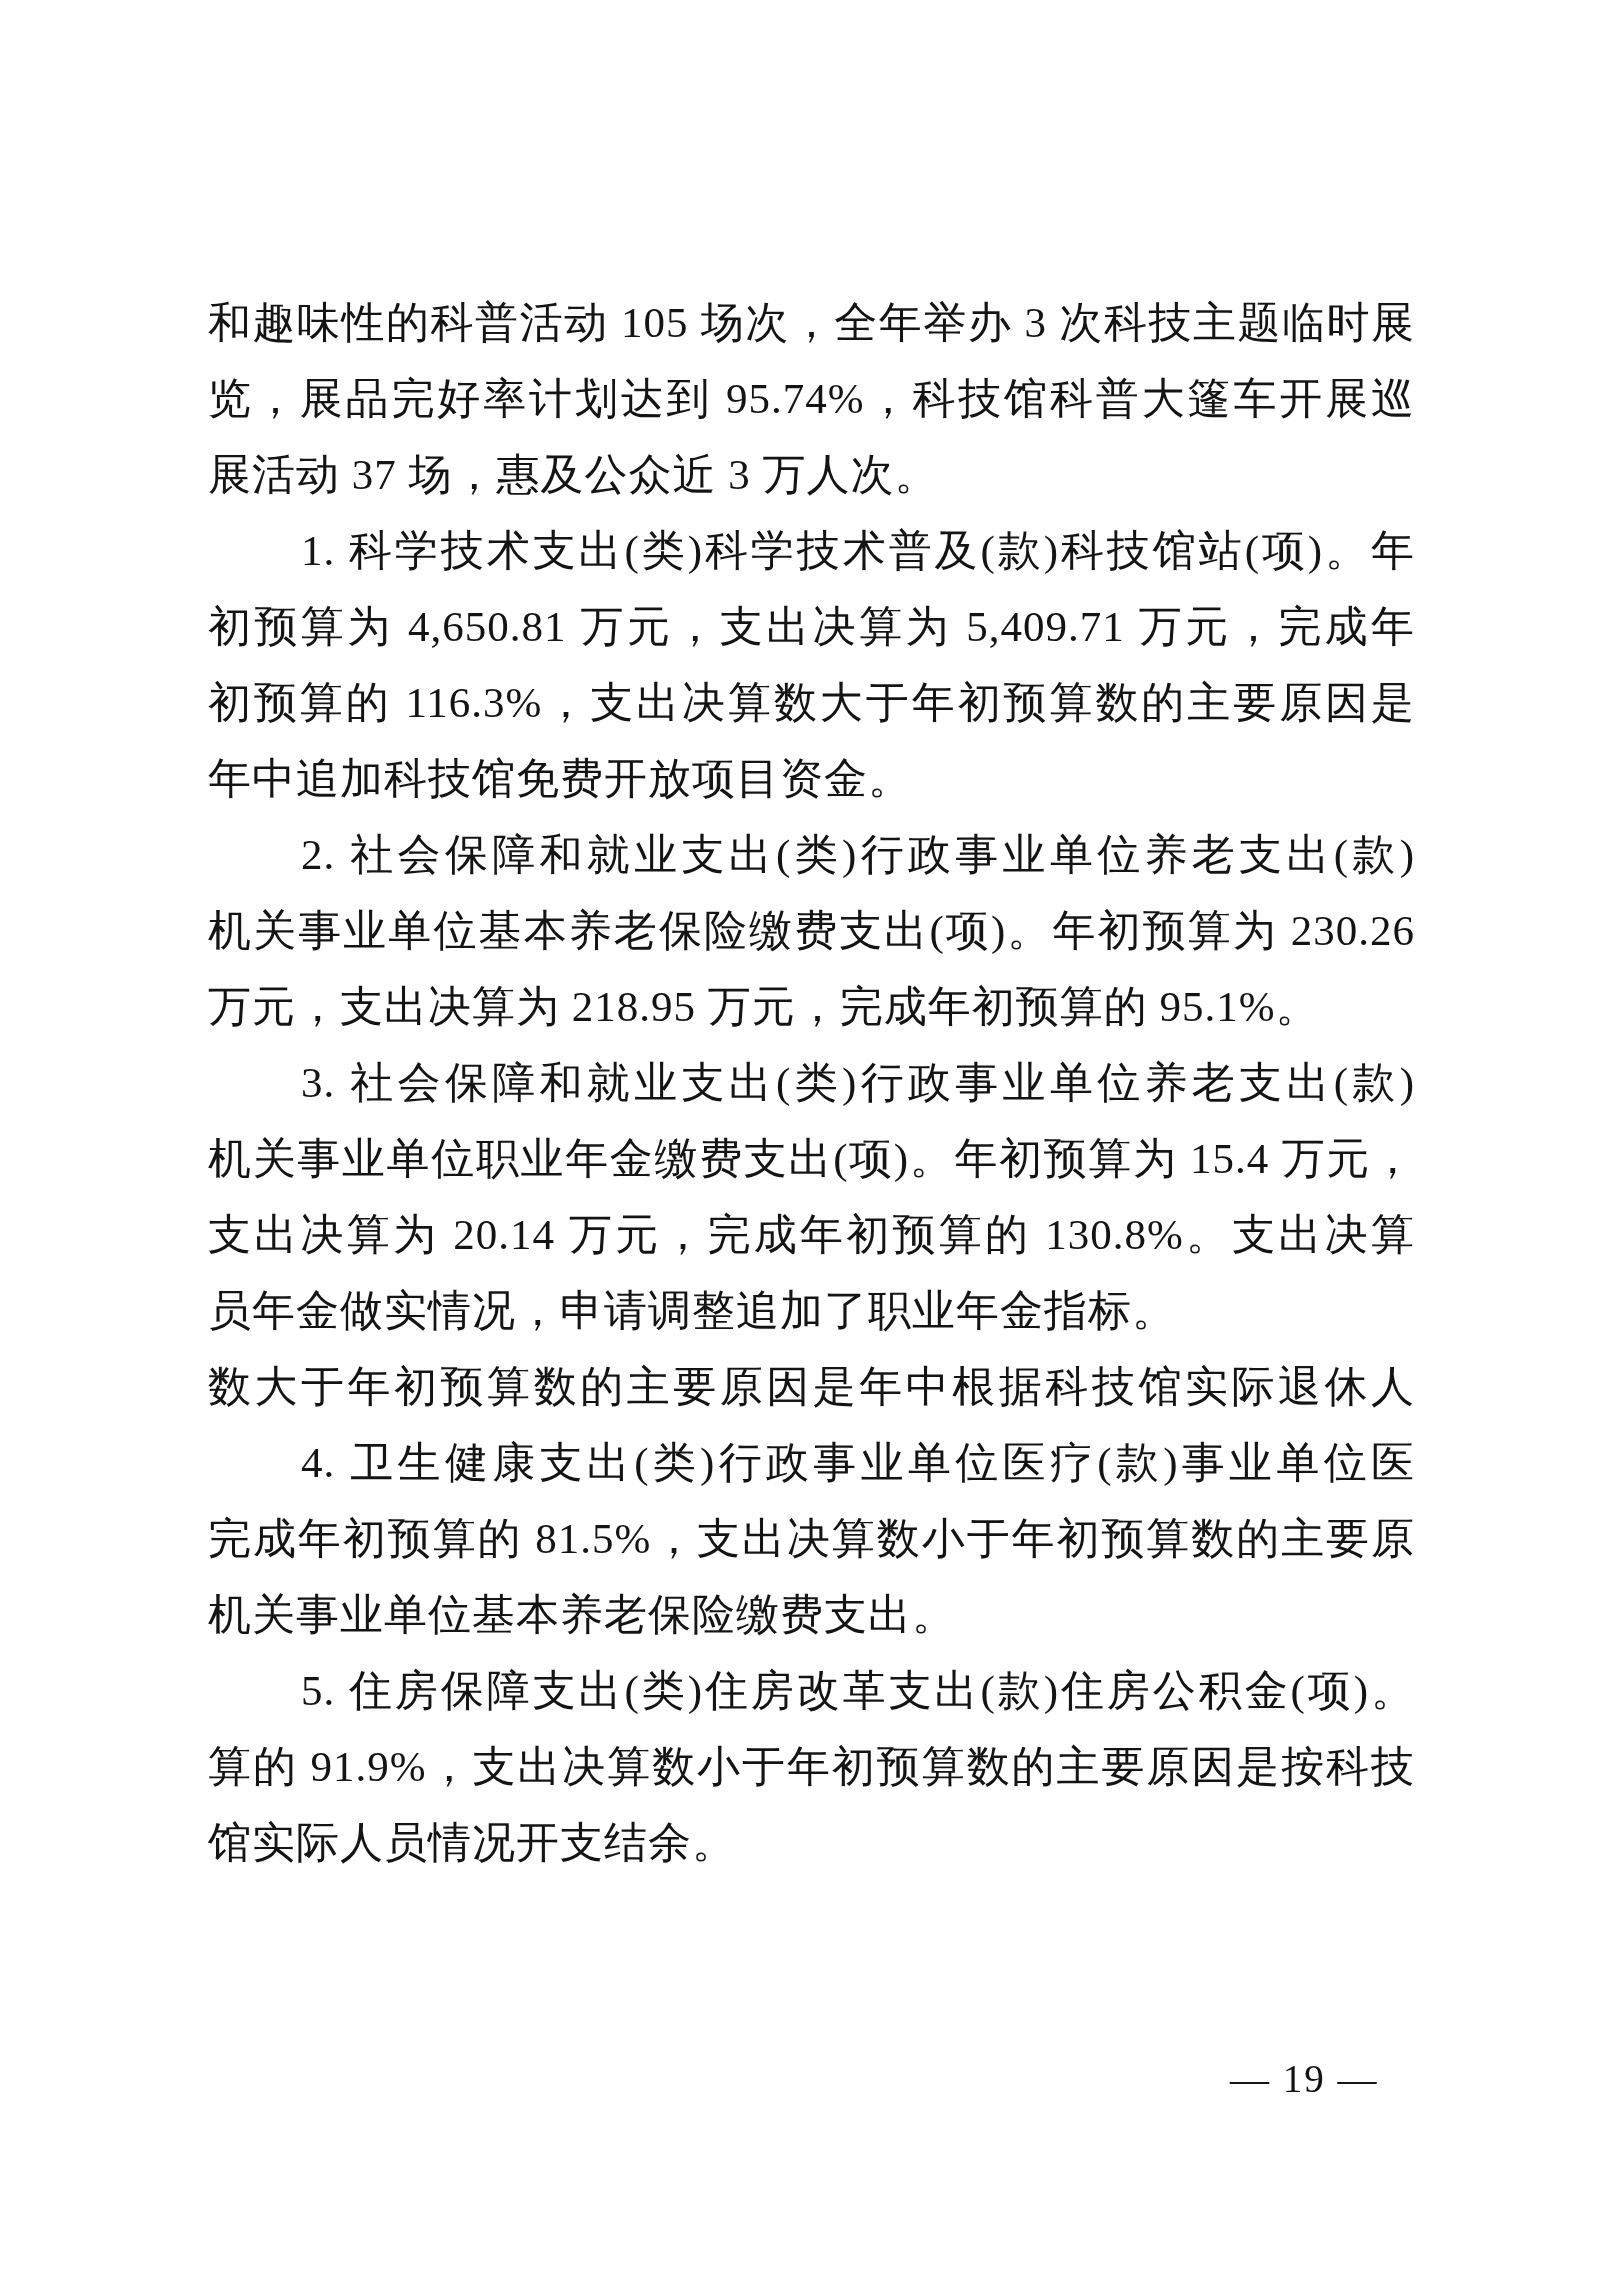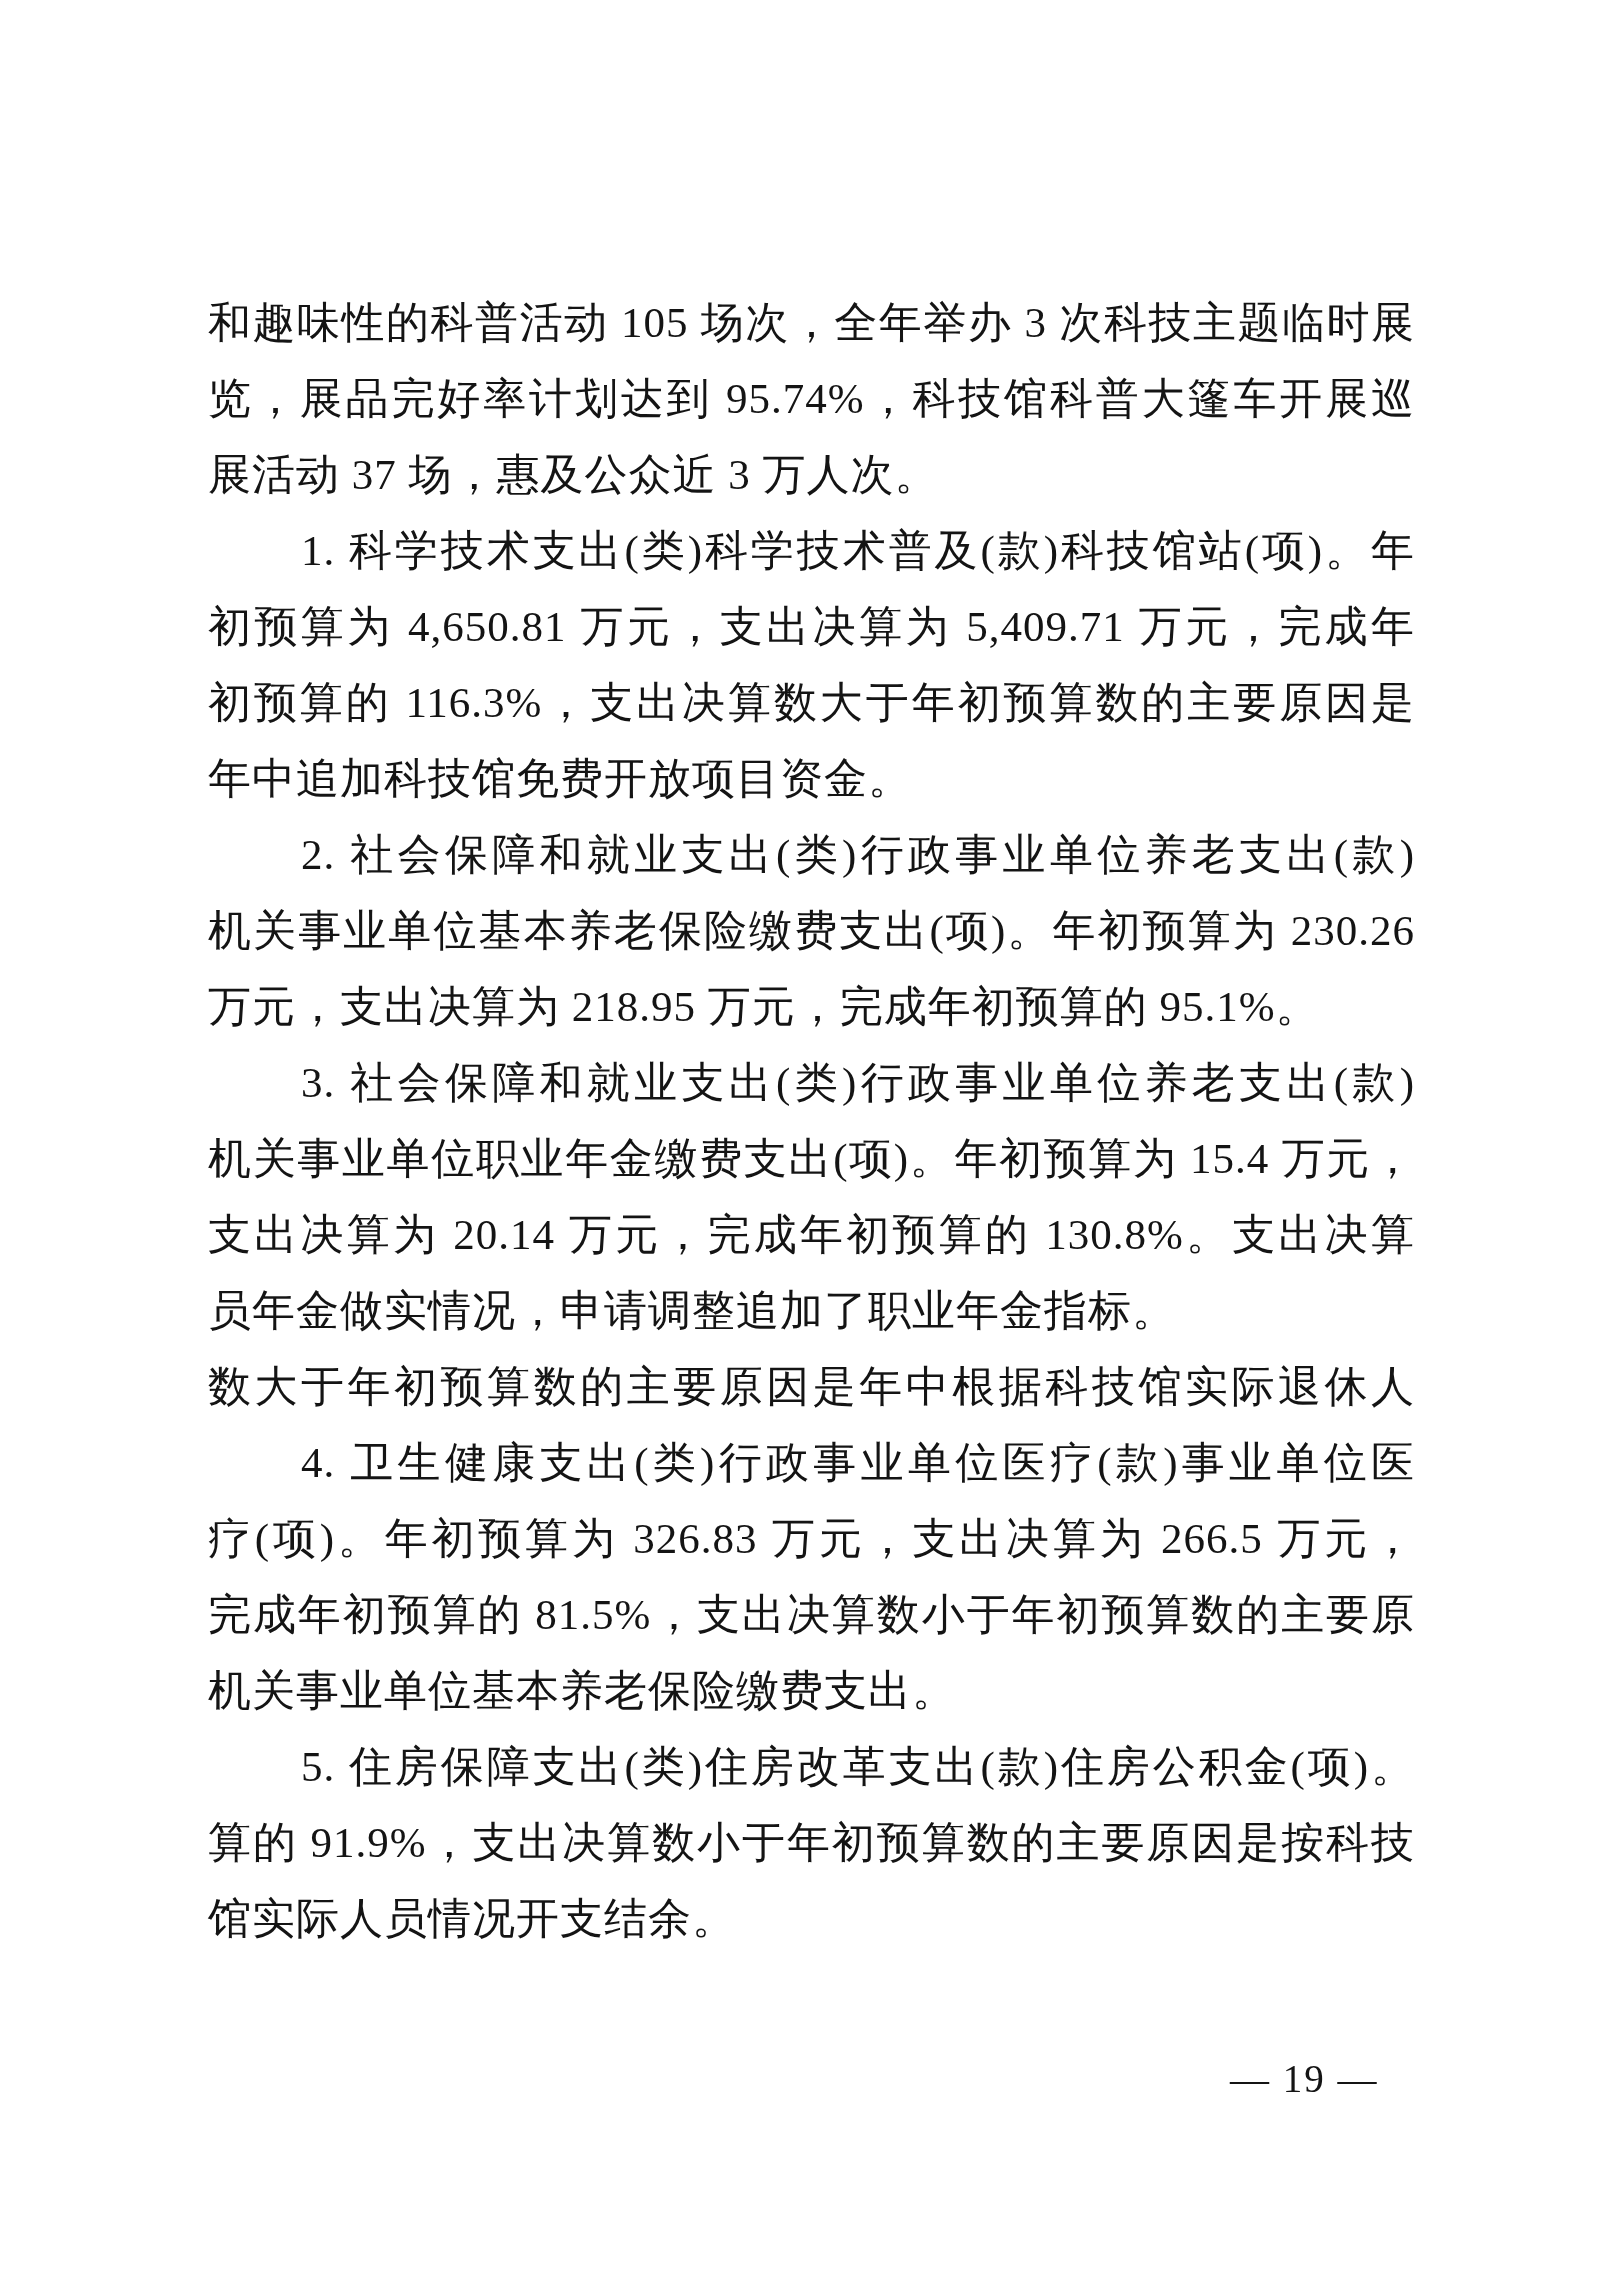--- a/index.html
+++ b/index.html
@@ -68,21 +68,20 @@
       <div class="line para-end">年中追加科技馆免费开放项目资金。</div>
       <div class="line indent">2. 社会保障和就业支出(类)行政事业单位养老支出(款)</div>
       <div class="line">机关事业单位基本养老保险缴费支出(项)。年初预算为 230.26</div>
       <div class="line para-end">万元，支出决算为 218.95 万元，完成年初预算的 95.1%。</div>
       <div class="line indent">3. 社会保障和就业支出(类)行政事业单位养老支出(款)</div>
       <div class="line">机关事业单位职业年金缴费支出(项)。年初预算为 15.4 万元，</div>
       <div class="line">支出决算为 20.14 万元，完成年初预算的 130.8%。支出决算</div>
       <div class="line para-end">员年金做实情况，申请调整追加了职业年金指标。</div>
       <div class="line">数大于年初预算数的主要原因是年中根据科技馆实际退休人</div>
       <div class="line indent">4. 卫生健康支出(类)行政事业单位医疗(款)事业单位医</div>
-      <div class="line">疗(项)。年初预算为 326.83 万元，支出决算为 266.5 万元，</div>
       <div class="line">完成年初预算的 81.5%，支出决算数小于年初预算数的主要原</div>
       <div class="line para-end">机关事业单位基本养老保险缴费支出。</div>
       <div class="line indent">5. 住房保障支出(类)住房改革支出(款)住房公积金(项)。</div>
       <div class="line">算的 91.9%，支出决算数小于年初预算数的主要原因是按科技</div>
       <div class="line para-end">馆实际人员情况开支结余。</div>
   </div>
   <div class="page-number">— 19 —</div>
 </div>
 
 

